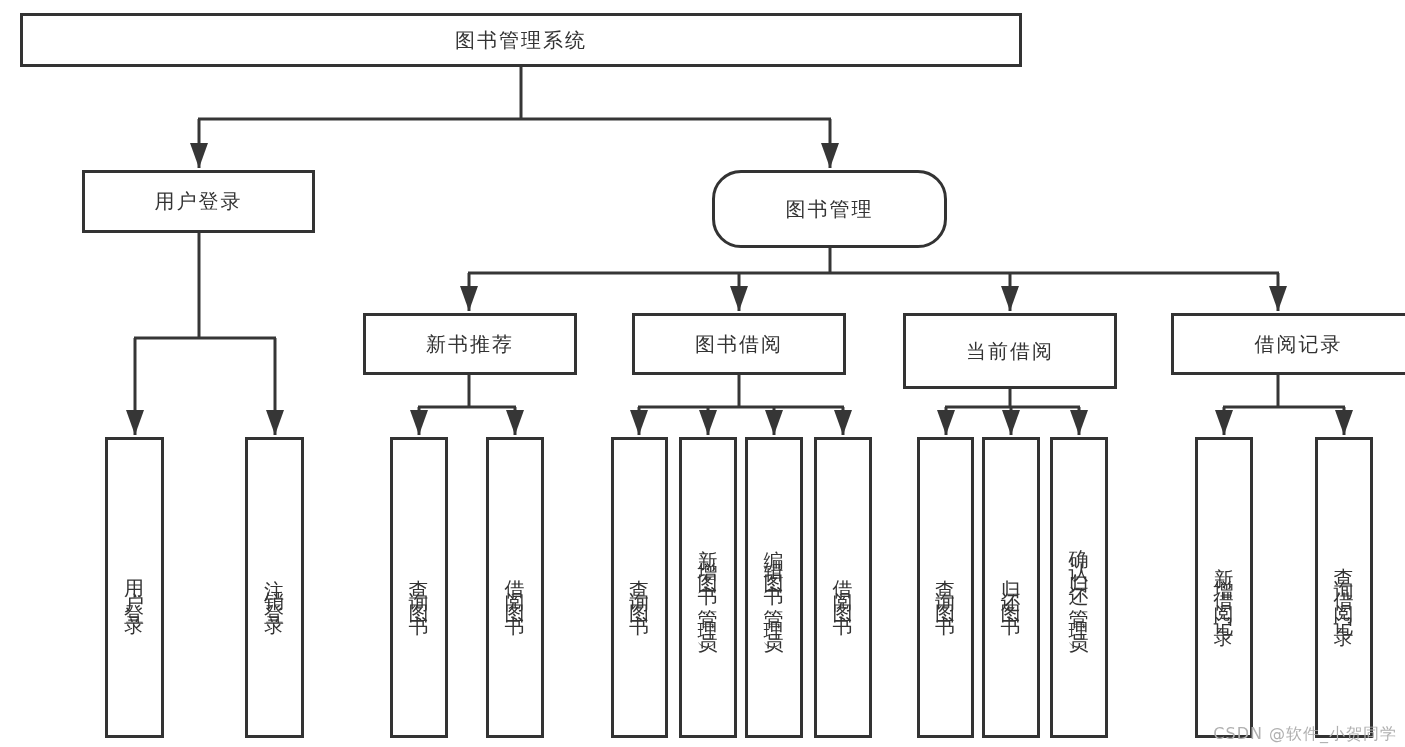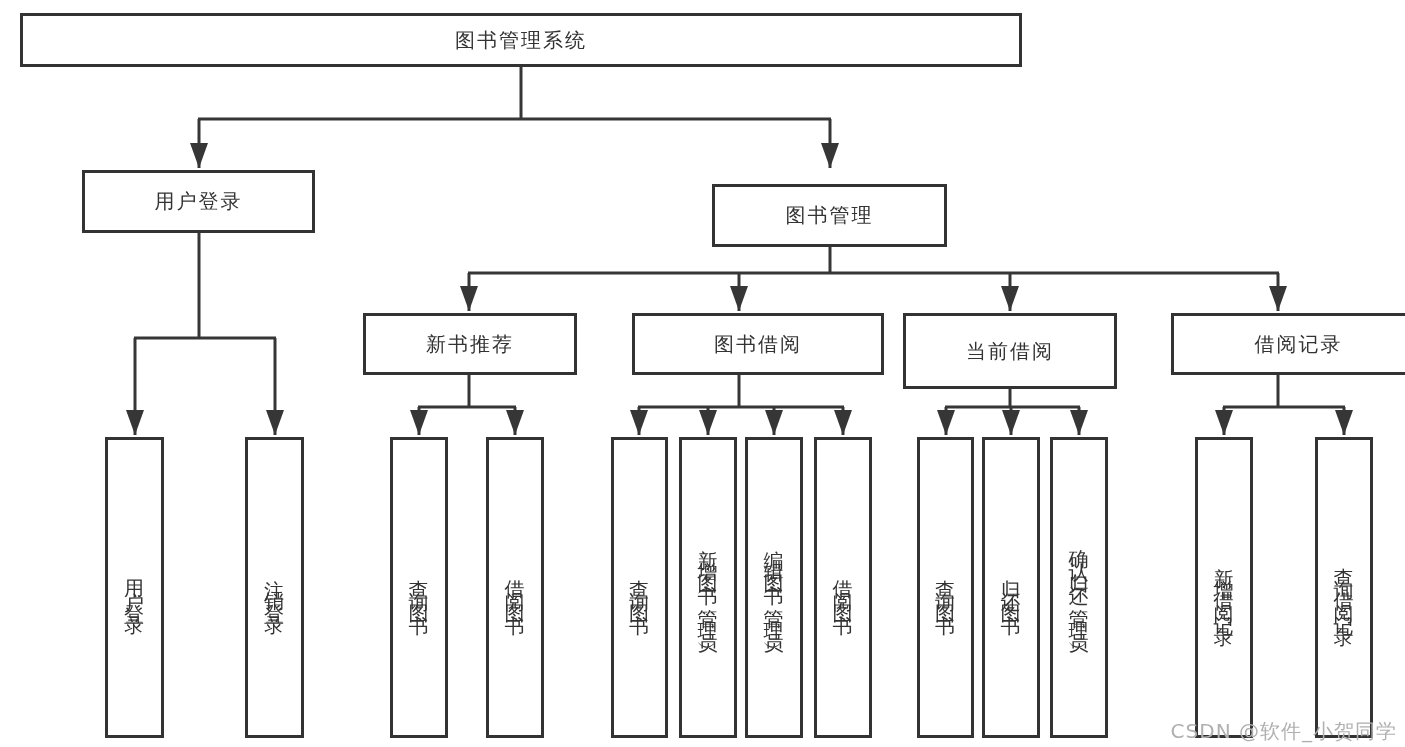--- a/index.html
+++ b/index.html
@@ -50,21 +50,21 @@
     writing-mode: vertical-rl;
     text-orientation: mixed;
     letter-spacing: 12px;
     line-height: 1;
     white-space: normal;
   }
   .watermark {
     position: absolute;
     right: 8px;
     bottom: 2px;
-    font-size: 20px;
+    font-size: 16px;
     color: #b0b0b0;
     z-index: 2;
     letter-spacing: 1px;
   }
 </style>
 </head>
 <body>
 
 <div class="stage">
 
@@ -130,28 +130,28 @@
     </g>
   </svg>
 
   <div class="box" style="left:20px; top:13px; width:1002px; height:54px;">
     <span class="lbl">图书管理系统</span>
   </div>
 
   <div class="box" style="left:82px; top:170px; width:233px; height:63px;">
     <span class="lbl">用户登录</span>
   </div>
-  <div class="box" style="left:712px; top:184px; width:235px; height:63px;">
+  <div class="box" style="left:712px; top:170px; width:235px; height:78px;border-radius:29px;">
     <span class="lbl">图书管理</span>
   </div>
 
   <div class="box" style="left:363px; top:313px; width:214px; height:62px;">
     <span class="lbl">新书推荐</span>
   </div>
-  <div class="box" style="left:632px; top:313px; width:252px; height:62px;">
+  <div class="box" style="left:632px; top:313px; width:214px; height:62px;">
     <span class="lbl">图书借阅</span>
   </div>
   <div class="box" style="left:903px; top:313px; width:214px; height:76px;">
     <span class="lbl">当前借阅</span>
   </div>
   <div class="box" style="left:1171px; top:313px; width:255px; height:62px;">
     <span class="lbl">借阅记录</span>
   </div>
 
   <div class="box v" style="left:105px; top:437px; width:59px; height:301px;">

